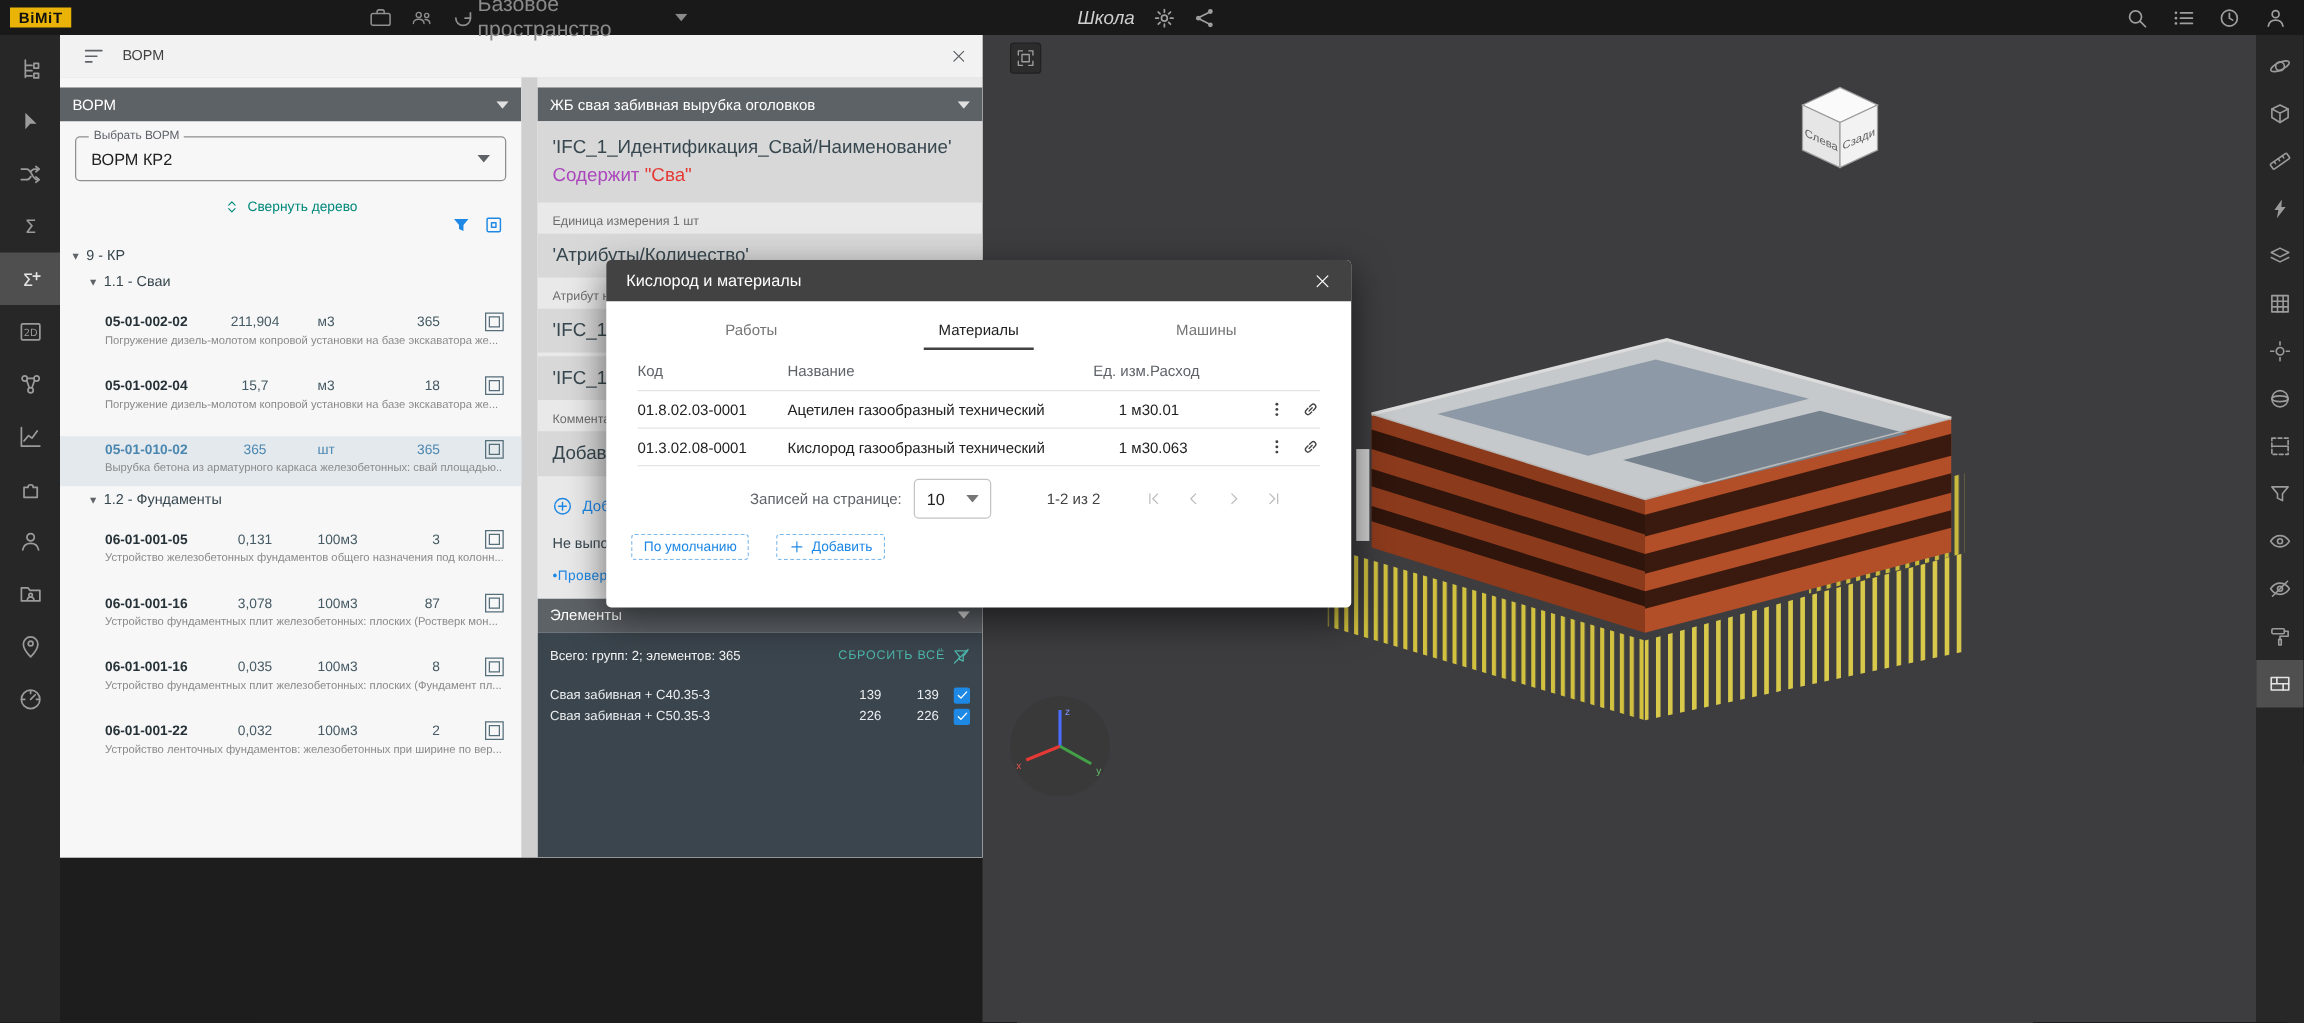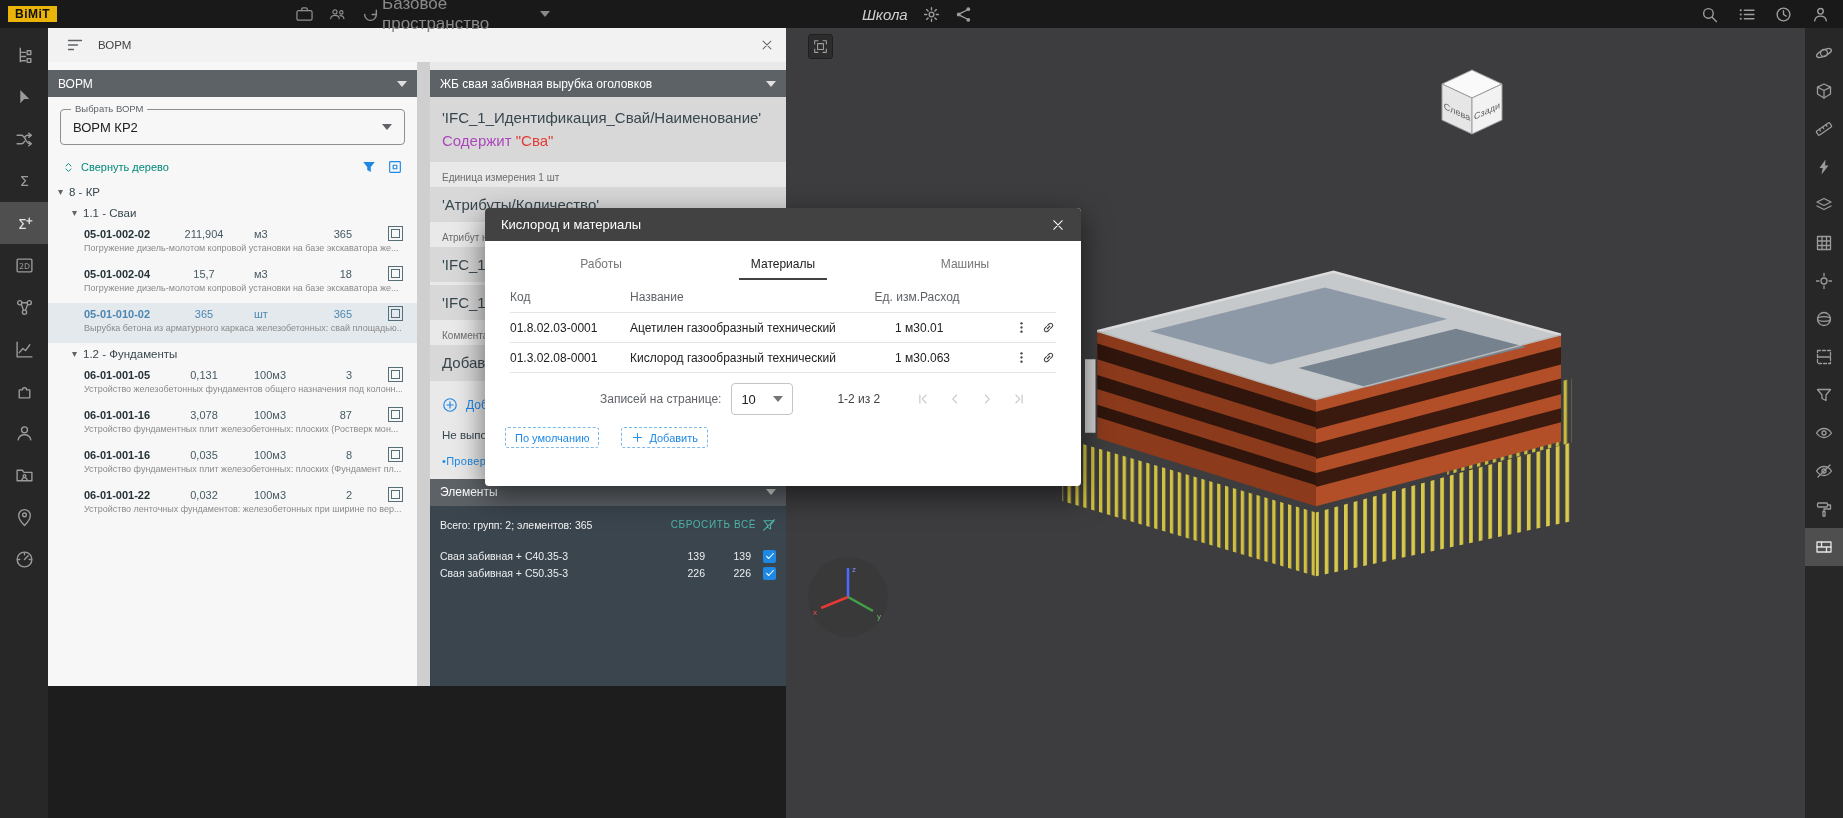--- a/index.html
+++ b/index.html
@@ -49,32 +49,32 @@
 
   .phead{height:27px;min-height:27px;margin-top:8px;background:#5d6267;color:#fff;display:flex;align-items:center;font-size:12px;padding:0 10px;}
   .phead .grow{flex:1;}
   .phead .car{color:#e0e0e0;}
 
   .select-field{margin:12px 12px 0;height:36px;border:1px solid #8f8f8f;border-radius:4px;position:relative;display:flex;align-items:center;padding:0 12px;background:#f7f7f7;box-sizing:border-box;}
   .select-field label{position:absolute;top:-7px;left:10px;background:#f7f7f7;padding:0 4px;font-size:9.5px;color:#5f6368;}
   .sel-val{font-size:13px;color:#212121;}
   .select-field .car{margin-left:auto;color:#5f6368;}
 
-  .tree-tools{margin:14px 14px 4px;display:flex;align-items:center;}
+  .tree-tools{margin:14px 14px 4px;display:flex;align-items:center;flex-direction:column;}
   .collapse-link{display:flex;align-items:center;gap:6px;color:#00897b;font-size:11px;}
   .collapse-link svg{width:13px;height:13px;}
   .tool-icons{margin-left:auto;display:flex;gap:10px;color:#1e88e5;}
   .tool-icons svg{width:16px;height:16px;}
 
   .tree{margin-top:6px;}
   .tree-group{display:flex;align-items:center;height:21px;font-size:11.5px;color:#37474f;gap:6px;}
   .tree-group.lvl0{padding-left:10px;}
   .tree-group.lvl1{padding-left:24px;}
   .caret-sm{font-size:10px;color:#5f6368;}
-  .tree-item{height:40px;padding-top:3px;box-sizing:border-box;}
+  .tree-item{height:40px;padding-top:3px;box-sizing:border-box;margin-top:11px;}
   .tree-item.sel{background:#e4e9ed;}
   .ti-main{display:flex;align-items:center;font-size:11px;color:#455a64;}
   .ti-code{margin-left:36px;width:86px;font-weight:bold;color:#263238;}
   .ti-val{width:68px;text-align:center;}
   .ti-unit{width:52px;margin-left:16px;}
   .ti-count{width:46px;text-align:right;}
   .ti-icon{margin-left:auto;margin-right:14px;}
   .tree-item.sel .ti-code,.tree-item.sel .ti-val,.tree-item.sel .ti-unit,.tree-item.sel .ti-count{color:#4b87b0;}
   .ti-desc{margin-left:36px;margin-top:2px;font-size:9px;color:#8a8a8a;white-space:nowrap;overflow:hidden;width:318px;}
   .sqicon{width:13px;height:13px;border:1.5px solid #546e7a;position:relative;display:block;}
@@ -509,21 +509,21 @@
                 <svg viewBox="0 0 18 18">
                   <rect x="3" y="3" width="12" height="12" rx="1"></rect>
                   <rect x="7" y="7" width="4" height="4"></rect>
                 </svg>
               </span>
           </span>
         </div>
         <div class="tree" data-interactable="false">
             <div class="tree-group lvl0" data-interactable="true">
               <span class="caret-sm" data-interactable="true">▾</span>
-              <span class="tg-label" data-interactable="false">8 - КР</span>
+              <span class="tg-label" data-interactable="false">9 - КР</span>
             </div>
             <div class="tree-group lvl1" data-interactable="true">
               <span class="caret-sm" data-interactable="true">▾</span>
               <span class="tg-label" data-interactable="false">1.1 - Сваи</span>
             </div>
             <div class="tree-item" data-interactable="true">
               <div class="ti-main">
                 <span class="ti-code" data-interactable="false">05-01-002-02</span>
                 <span class="ti-val" data-interactable="false">211,904</span>
                 <span class="ti-unit" data-interactable="false">м3</span>

